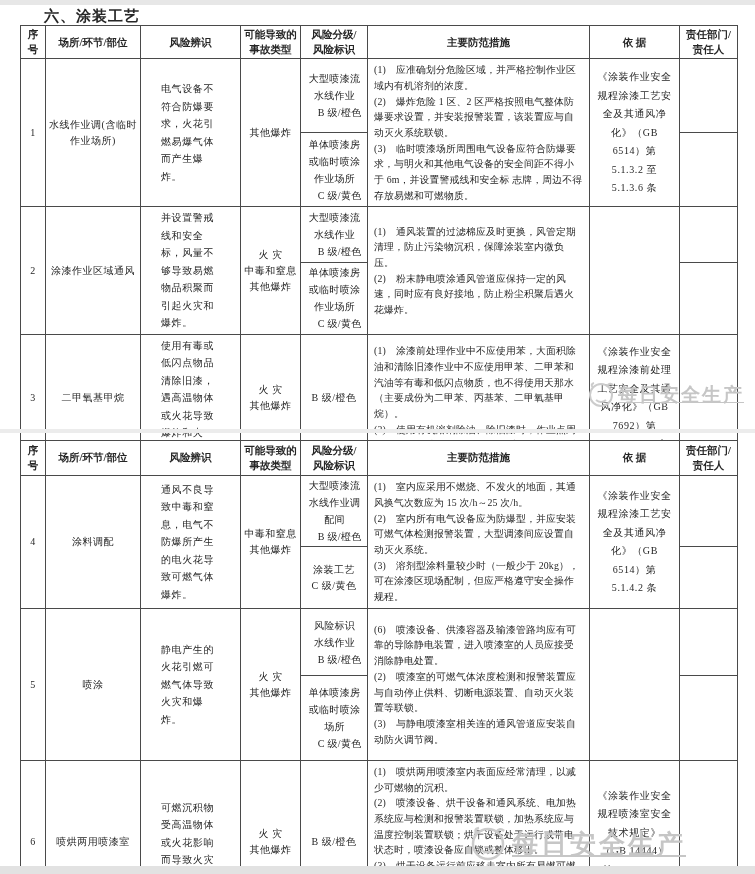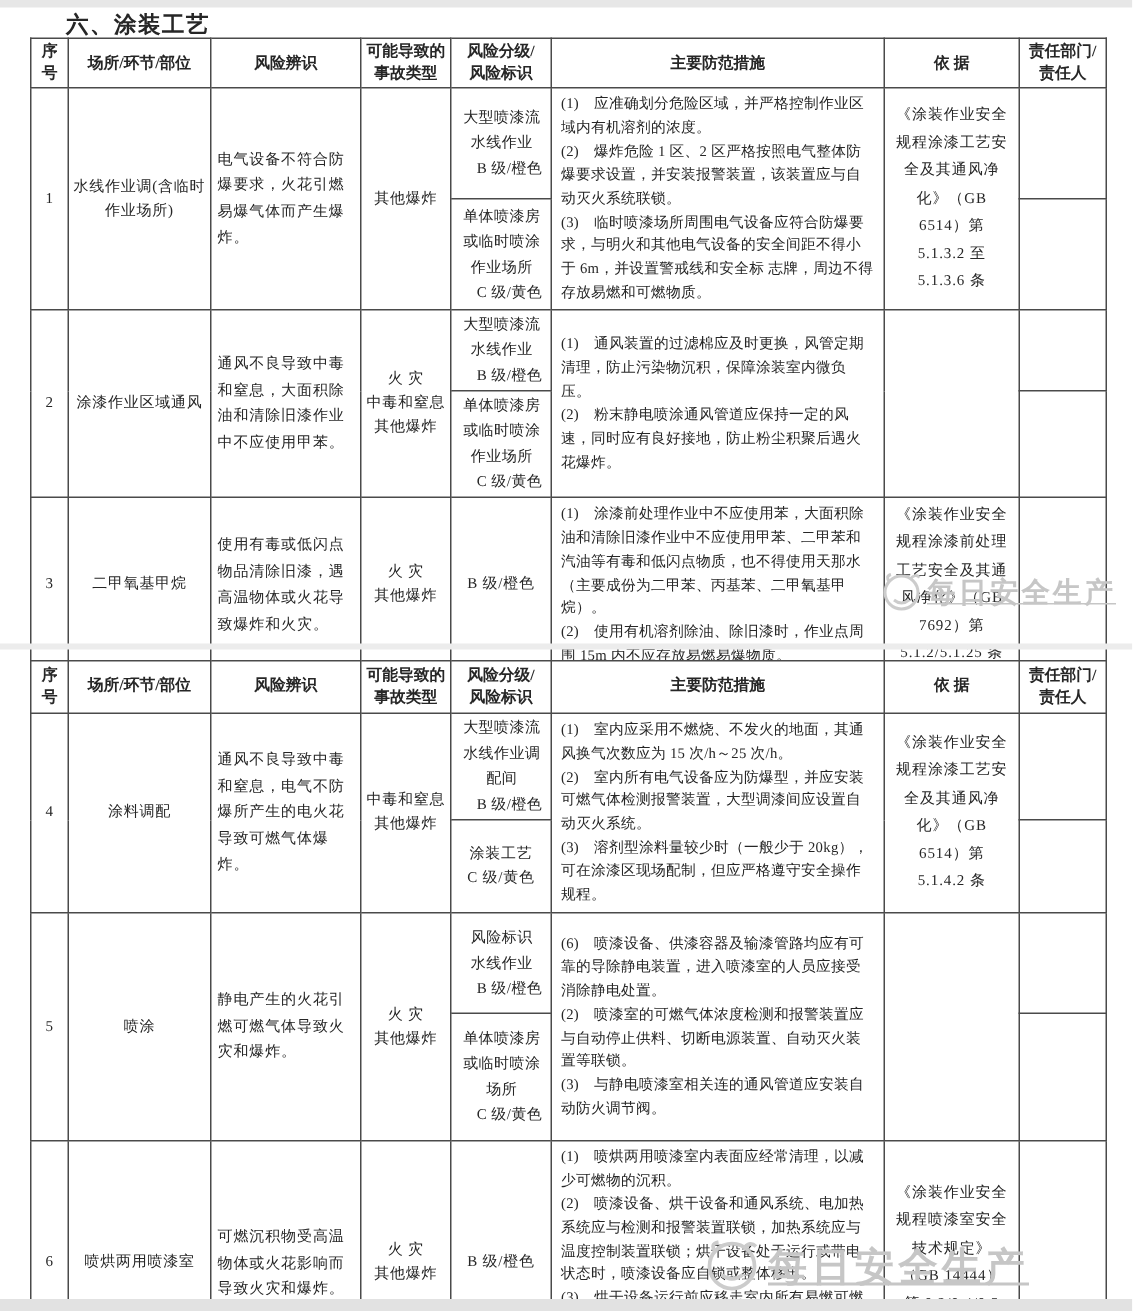--- a/index.html
+++ b/index.html
@@ -11,21 +11,21 @@
   #strip-bottom{top:866px;height:8px;background:#e2e2e2;}
   #doc-title{position:absolute;left:44px;top:7px;font-size:15px;font-weight:bold;letter-spacing:1px;}
   table{border-collapse:collapse;table-layout:fixed;position:absolute;left:20px;width:717px;background:#fff;}
   #table-1{top:25px;}
   #table-2{top:440px;}
   td,th{border:1px solid #4a4a4a;font-size:10px;vertical-align:middle;padding:1px 3px;
         overflow:hidden;font-weight:normal;}
   th{font-size:10.5px;font-weight:bold;text-align:center;line-height:1.45;}
   .pre{white-space:pre-line;}
   .c{text-align:center;line-height:1.6;letter-spacing:0.5px;}
-  .risk{text-align:left;line-height:1.75;letter-spacing:0.6px;padding:2px 4px;}
+  .risk{text-align:left;line-height:1.75;letter-spacing:0.6px;padding:2px 20px;}
   .lv{text-align:center;line-height:1.7;padding-left:4px;letter-spacing:0.3px;}
   .ms{text-align:left;font-size:9.8px;line-height:1.6;padding:3px 6px;letter-spacing:0.2px;}
   .bs{text-align:center;line-height:1.85;padding:2px 7px;letter-spacing:0.6px;}
   .watermark{position:absolute;display:flex;align-items:center;color:#c6c6c6;z-index:6;
              font-weight:bold;pointer-events:none;text-decoration:underline;}
   .watermark svg{flex:0 0 auto;}
   #watermark-1{left:586px;top:380px;font-size:19px;letter-spacing:2px;width:170px;}
   #watermark-2{left:468px;top:824px;font-size:26px;letter-spacing:3px;width:290px;}
   .wm-text{white-space:nowrap;}
 </style>
@@ -79,21 +79,21 @@
     <tr style="height:70px">
       <td class="lv pre">单体喷漆房
 或临时喷涂
 作业场所
 　C 级/黄色</td>
       <td></td>
     </tr>
     <tr style="height:50px">
       <td class="c" rowspan="2">2</td>
       <td class="c" rowspan="2">涂漆作业区域通风</td>
-      <td class="risk" rowspan="2">通风不良导致中毒和窒息，大面积除油和清除旧漆作业中不应使用甲苯。</td>
+      <td class="risk" rowspan="2">并设置警戒线和安全标，风量不够导致易燃物品积聚而引起火灾和爆炸。</td>
       <td class="c pre" rowspan="2">火 灾
 中毒和窒息
 其他爆炸</td>
       <td class="lv pre">大型喷漆流
 水线作业
 　B 级/橙色</td>
       <td class="ms pre" rowspan="2">(1)　通风装置的过滤棉应及时更换，风管定期清理，防止污染物沉积，保障涂装室内微负压。
 (2)　粉末静电喷涂通风管道应保持一定的风速，同时应有良好接地，防止粉尘积聚后遇火花爆炸。</td>
       <td class="bs" rowspan="2"></td>
       <td></td>

